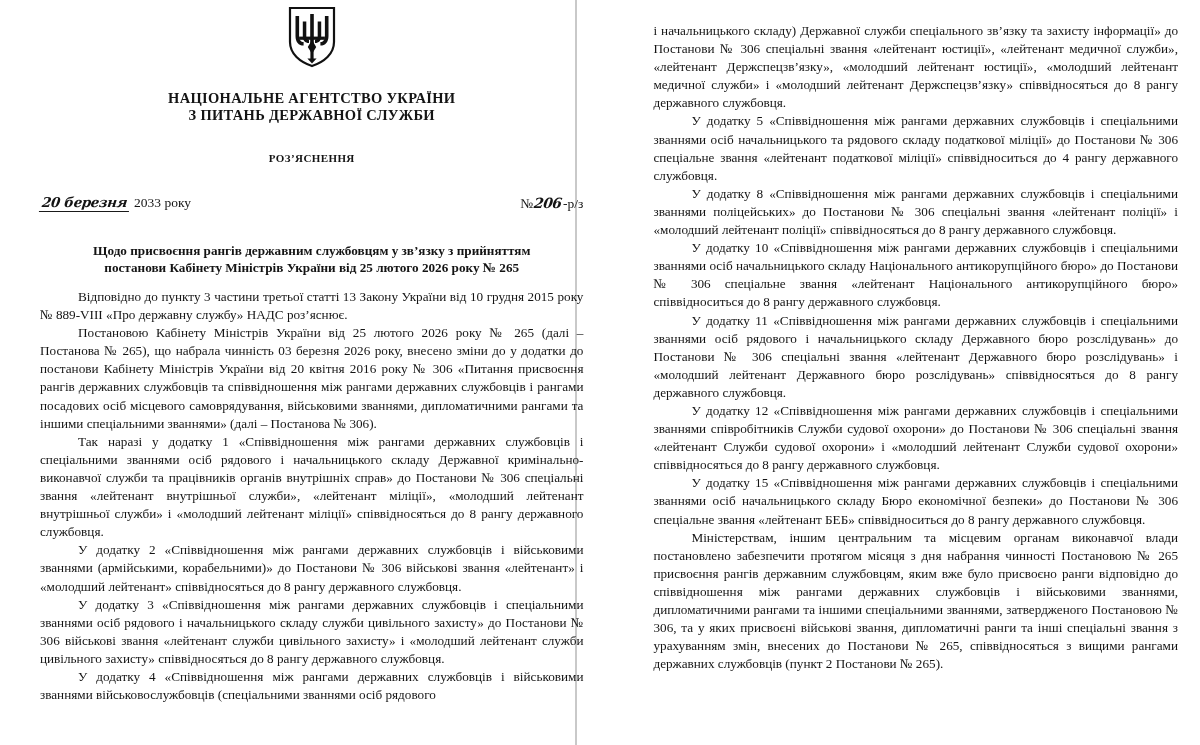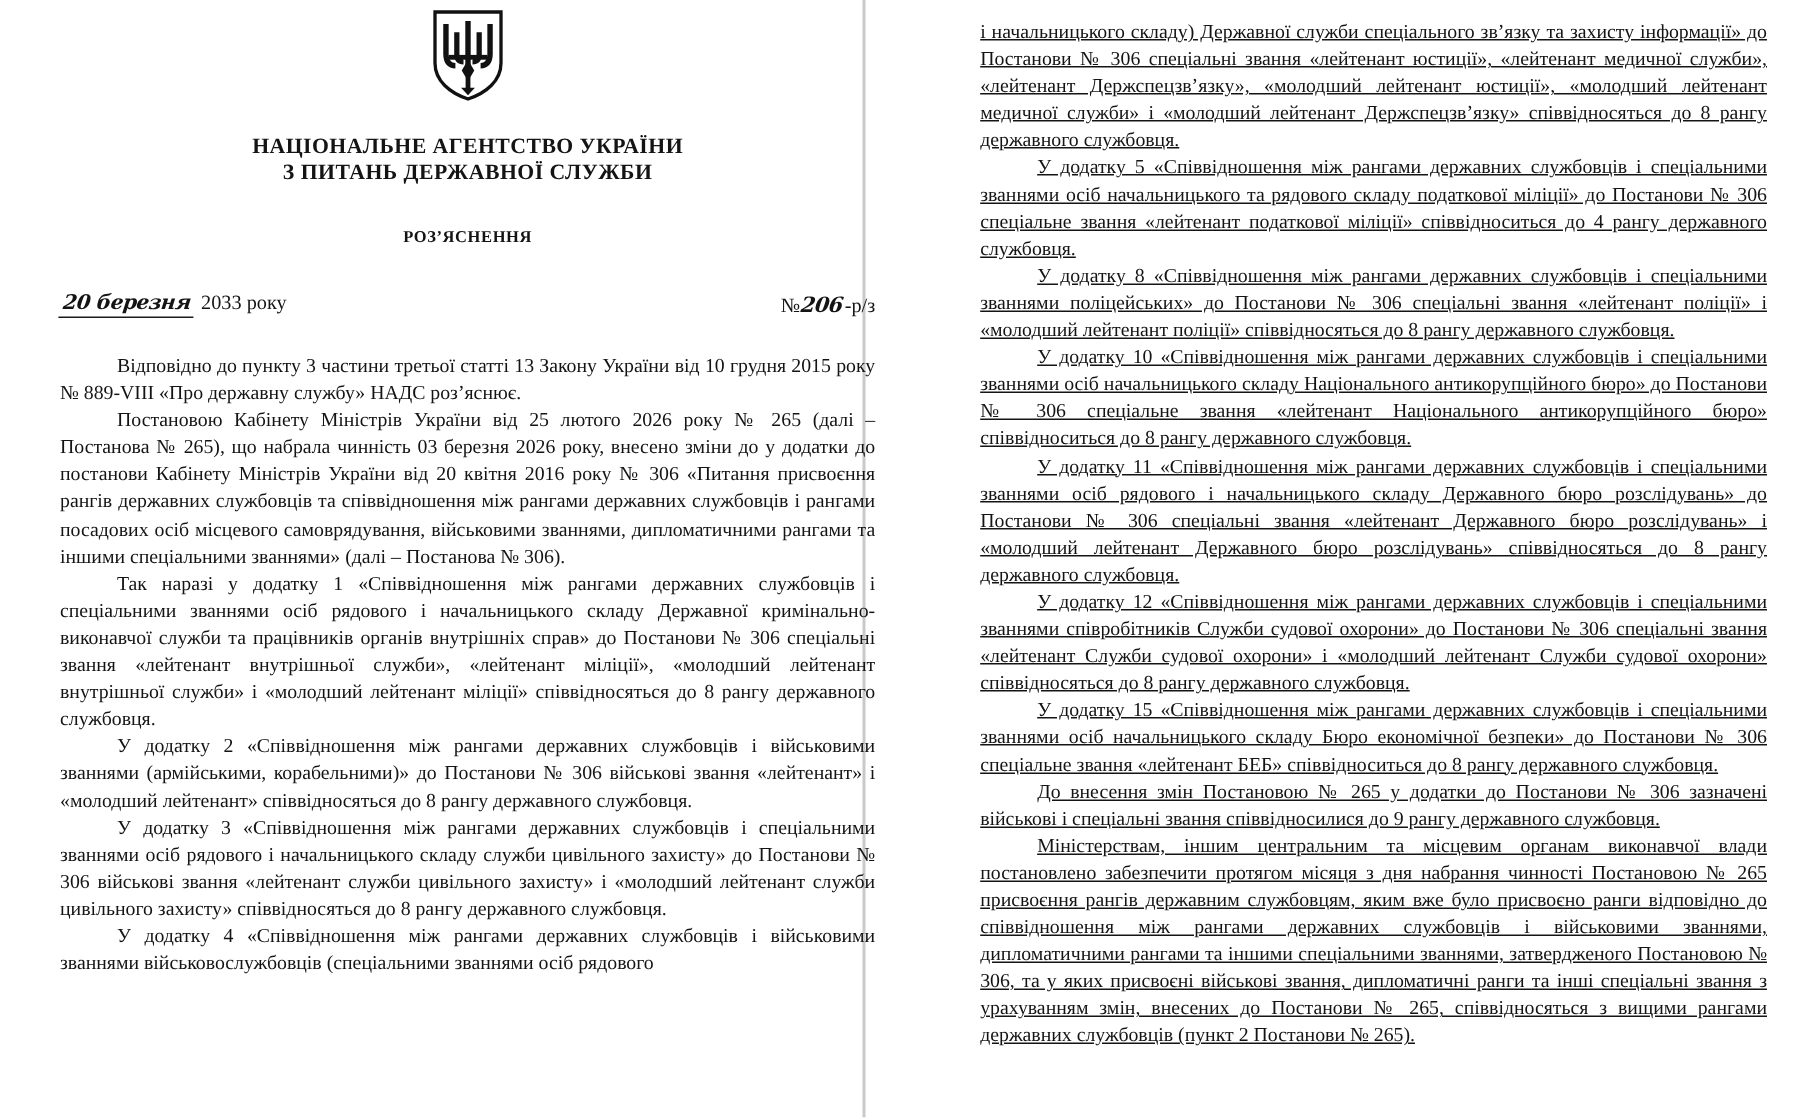--- a/index.html
+++ b/index.html
@@ -105,22 +105,22 @@
   .subject {
     margin-top: 30px;
     text-align: center;
     font-weight: bold;
     font-size: 13.2px;
     line-height: 17px;
   }
   .subject .ln { display: block; }
 
   
-  .body { margin-top: 23px; }
-  .col-right .body { margin-top: 8px; padding-top: 4px; text-decoration: underline; }
+  .body { margin-top: 12px; }
+  .col-right .body { margin-top: 18px; padding-top: 4px; }
 
   p.para {
     margin: 0;
     text-align: justify;
     text-justify: inter-word;
     text-indent: 38px;
     font-size: 13.2px;
     line-height: 18.1px;
     hyphens: none;
   }
@@ -176,38 +176,41 @@
         <span class="hand">20 березня</span>
         <span>2033 року</span>
       </div>
       <div class="meta-right">
         <span class="numero">№</span>
         <span class="hand-num">206</span>
         <span class="numero">-р/з</span>
       </div>
     </div>
 
+    <div class="subject">
+      <span class="ln">Щодо присвоєння рангів державним службовцям у зв’язку з прийняттям</span>
+      <span class="ln">постанови Кабінету Міністрів України від 25 лютого 2026 року № 265</span>
+    </div>
 
     <div class="body">
       <p class="para">Відповідно до пункту 3 частини третьої статті 13 Закону України від 10 грудня 2015 року № 889-VIII «Про державну службу» НАДС роз’яснює.</p>
       <p class="para">Постановою Кабінету Міністрів України від 25 лютого 2026 року № 265 (далі – Постанова № 265), що набрала чинність 03 березня 2026 року, внесено зміни до у додатки до постанови Кабінету Міністрів України від 20 квітня 2016 року № 306 «Питання присвоєння рангів державних службовців та співвідношення між рангами державних службовців і рангами посадових осіб місцевого самоврядування, військовими званнями, дипломатичними рангами та іншими спеціальними званнями» (далі – Постанова № 306).</p>
       <p class="para">Так наразі у додатку 1 «Співвідношення між рангами державних службовців і спеціальними званнями осіб рядового і начальницького складу Державної кримінально-виконавчої служби та працівників органів внутрішніх справ» до Постанови № 306 спеціальні звання «лейтенант внутрішньої служби», «лейтенант міліції», «молодший лейтенант внутрішньої служби» і «молодший лейтенант міліції» співвідносяться до 8 рангу державного службовця.</p>
       <p class="para">У додатку 2 «Співвідношення між рангами державних службовців і військовими званнями (армійськими, корабельними)» до Постанови № 306 військові звання «лейтенант» і «молодший лейтенант» співвідносяться до 8 рангу державного службовця.</p>
       <p class="para">У додатку 3 «Співвідношення між рангами державних службовців і спеціальними званнями осіб рядового і начальницького складу служби цивільного захисту» до Постанови № 306 військові звання «лейтенант служби цивільного захисту» і «молодший лейтенант служби цивільного захисту» співвідносяться до 8 рангу державного службовця.</p>
       <p class="para">У додатку 4 «Співвідношення між рангами державних службовців і військовими званнями військовослужбовців (спеціальними званнями осіб рядового</p>
     </div>
   </div>
 
   <div class="col col-right">
     <div class="body">
       <p class="para cont">і начальницького складу) Державної служби спеціального зв’язку та захисту інформації» до Постанови № 306 спеціальні звання «лейтенант юстиції», «лейтенант медичної служби», «лейтенант Держспецзв’язку», «молодший лейтенант юстиції», «молодший лейтенант медичної служби» і «молодший лейтенант Держспецзв’язку» співвідносяться до 8 рангу державного службовця.</p>
       <p class="para">У додатку 5 «Співвідношення між рангами державних службовців і спеціальними званнями осіб начальницького та рядового складу податкової міліції» до Постанови № 306 спеціальне звання «лейтенант податкової міліції» співвідноситься до 4 рангу державного службовця.</p>
       <p class="para">У додатку 8 «Співвідношення між рангами державних службовців і спеціальними званнями поліцейських» до Постанови № 306 спеціальні звання «лейтенант поліції» і «молодший лейтенант поліції» співвідносяться до 8 рангу державного службовця.</p>
       <p class="para">У додатку 10 «Співвідношення між рангами державних службовців і спеціальними званнями осіб начальницького складу Національного антикорупційного бюро» до Постанови № 306 спеціальне звання «лейтенант Національного антикорупційного бюро» співвідноситься до 8 рангу державного службовця.</p>
       <p class="para">У додатку 11 «Співвідношення між рангами державних службовців і спеціальними званнями осіб рядового і начальницького складу Державного бюро розслідувань» до Постанови № 306 спеціальні звання «лейтенант Державного бюро розслідувань» і «молодший лейтенант Державного бюро розслідувань» співвідносяться до 8 рангу державного службовця.</p>
       <p class="para">У додатку 12 «Співвідношення між рангами державних службовців і спеціальними званнями співробітників Служби судової охорони» до Постанови № 306 спеціальні звання «лейтенант Служби судової охорони» і «молодший лейтенант Служби судової охорони» співвідносяться до 8 рангу державного службовця.</p>
       <p class="para">У додатку 15 «Співвідношення між рангами державних службовців і спеціальними званнями осіб начальницького складу Бюро економічної безпеки» до Постанови № 306 спеціальне звання «лейтенант БЕБ» співвідноситься до 8 рангу державного службовця.</p>
-      <p class="para">До внесення змін Постановою № 265 у додатки до Постанови № 306 зазначені військові і спеціальні звання співвідносилися до 9 рангу державного службовця.</p>
       <p class="para">Міністерствам, іншим центральним та місцевим органам виконавчої влади постановлено забезпечити протягом місяця з дня набрання чинності Постановою № 265 присвоєння рангів державним службовцям, яким вже було присвоєно ранги відповідно до співвідношення між рангами державних службовців і військовими званнями, дипломатичними рангами та іншими спеціальними званнями, затвердженого Постановою № 306, та у яких присвоєні військові звання, дипломатичні ранги та інші спеціальні звання з урахуванням змін, внесених до Постанови № 265, співвідносяться з вищими рангами державних службовців (пункт 2 Постанови № 265).</p>
     </div>
   </div>
 
 </div>
 
 </body></html>

